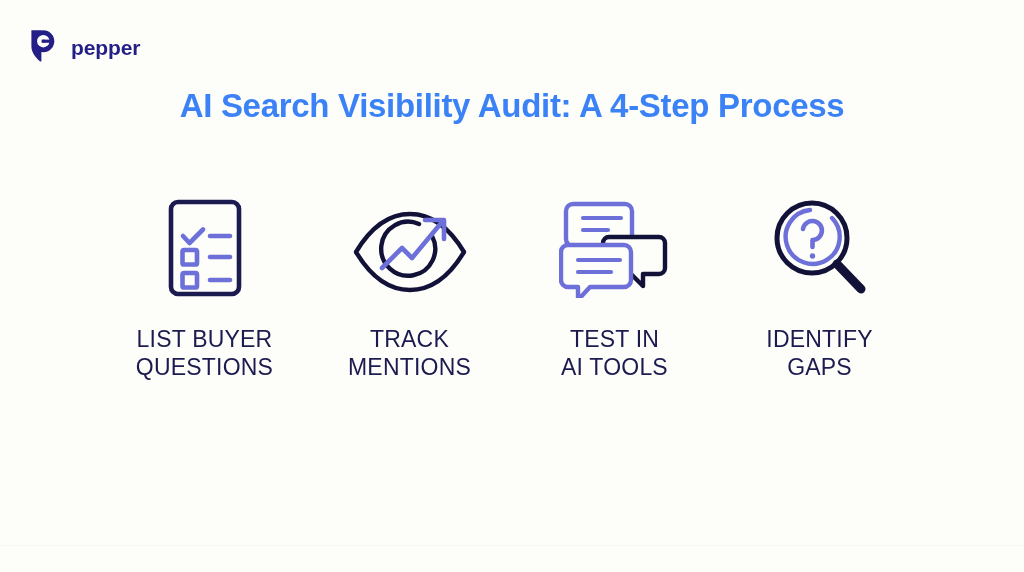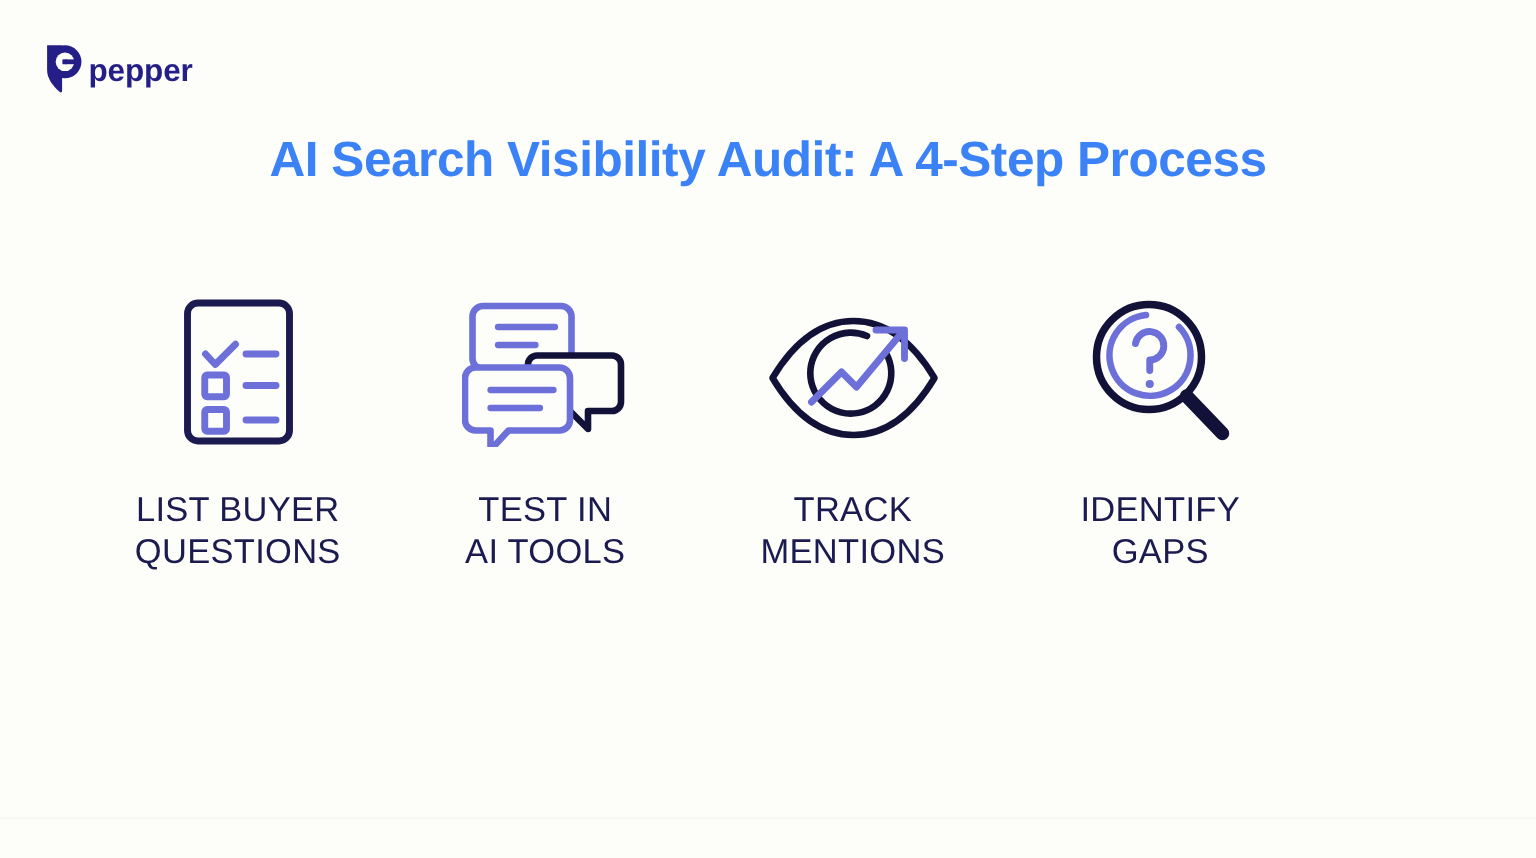--- a/index.html
+++ b/index.html
@@ -38,21 +38,21 @@
     pointer-events: none;
   }
 
   
   .brand {
     position: absolute;
     top: 29px;
     left: 28px;
     display: flex;
     align-items: center;
-    gap: 1px;
+    gap: 13px;
   }
 
   .brand-mark {
     width: 30px;
     height: 34px;
     display: block;
     flex: none;
   }
 
   .brand-name {
@@ -84,21 +84,21 @@
     white-space: nowrap;
   }
 
   
   .steps {
     position: absolute;
     top: 196px;
     left: 56px;
     right: 56px;
     display: flex;
-    justify-content: flex-start;
+    justify-content: center;
     align-items: flex-start;
   }
 
   .step {
     width: 205px;
     display: flex;
     flex-direction: column;
     align-items: center;
   }
 
@@ -156,56 +156,56 @@
           <line x1="53" y1="61" x2="73" y2="61" stroke="#6C70D8" stroke-width="4.6" stroke-linecap="round"></line>
           <line x1="53" y1="84" x2="73" y2="84" stroke="#6C70D8" stroke-width="4.6" stroke-linecap="round"></line>
         </svg>
       </div>
       <div class="step-label">LIST BUYER
 QUESTIONS</div>
     </div>
 
     <div class="step">
       <div class="step-icon">
+        <svg width="120" height="96" viewBox="0 0 120 96" aria-hidden="true">
+
+          <path d="M6 52 C24 22 44 14 60 14 C76 14 96 22 114 52 C96 82 76 90 60 90 C44 90 24 82 6 52 Z" fill="none" stroke="#121239" stroke-width="4.4" stroke-linejoin="round"></path>
+
+          <path d="M82 36 a27 27 0 1 1 -13 -12" fill="none" stroke="#121239" stroke-width="4.4" stroke-linecap="round"></path>
+
+          <path d="M32 68 L52 48 L62 58 L92 22" fill="none" stroke="#6C70D8" stroke-width="4.6" stroke-linecap="round" stroke-linejoin="round"></path>
+
+          <path d="M75 20 L94 20 L94 39" fill="none" stroke="#6C70D8" stroke-width="4.6" stroke-linecap="round" stroke-linejoin="round"></path>
+        </svg>
+      </div>
+      <div class="step-label">TRACK
+MENTIONS</div>
+    </div>
+
+    <div class="step">
+      <div class="step-icon">
         <svg width="112" height="100" viewBox="0 0 112 100" aria-hidden="true">
 
           <path d="M14 6 h52 a7 7 0 0 1 7 7 v28 a7 7 0 0 1 -7 7 h-30 l-10 11 v-11 h-12 a7 7 0 0 1 -7 -7 v-28 a7 7 0 0 1 7 -7 z" fill="#FDFDFA" stroke="#6C70D8" stroke-width="4.4" stroke-linejoin="round"></path>
           <line x1="24" y1="20" x2="62" y2="20" stroke="#6C70D8" stroke-width="4.2" stroke-linecap="round"></line>
           <line x1="24" y1="32" x2="49" y2="32" stroke="#6C70D8" stroke-width="4.2" stroke-linecap="round"></line>
 
           <path d="M50 39 h50 a6 6 0 0 1 6 6 v25 a6 6 0 0 1 -6 6 h-16 v12 l-12 -12 h-22 a6 6 0 0 1 -6 -6 v-25 a6 6 0 0 1 6 -6 z" fill="#FDFDFA" stroke="#121239" stroke-width="4.4" stroke-linejoin="round"></path>
 
           <path d="M9 47 h56 a7 7 0 0 1 7 7 v28 a7 7 0 0 1 -7 7 h-34 l-12 13 v-13 h-10 a7 7 0 0 1 -7 -7 v-28 a7 7 0 0 1 7 -7 z" fill="#FDFDFA" stroke="#6C70D8" stroke-width="4.4" stroke-linejoin="round"></path>
           <line x1="19" y1="62" x2="61" y2="62" stroke="#6C70D8" stroke-width="4.2" stroke-linecap="round"></line>
           <line x1="19" y1="74" x2="52" y2="74" stroke="#6C70D8" stroke-width="4.2" stroke-linecap="round"></line>
         </svg>
       </div>
       <div class="step-label">TEST IN
 AI TOOLS</div>
     </div>
 
     <div class="step">
       <div class="step-icon">
-        <svg width="120" height="96" viewBox="0 0 120 96" aria-hidden="true">
-
-          <path d="M6 52 C24 22 44 14 60 14 C76 14 96 22 114 52 C96 82 76 90 60 90 C44 90 24 82 6 52 Z" fill="none" stroke="#121239" stroke-width="4.4" stroke-linejoin="round"></path>
-
-          <path d="M82 36 a27 27 0 1 1 -13 -12" fill="none" stroke="#121239" stroke-width="4.4" stroke-linecap="round"></path>
-
-          <path d="M32 68 L52 48 L62 58 L92 22" fill="none" stroke="#6C70D8" stroke-width="4.6" stroke-linecap="round" stroke-linejoin="round"></path>
-
-          <path d="M75 20 L94 20 L94 39" fill="none" stroke="#6C70D8" stroke-width="4.6" stroke-linecap="round" stroke-linejoin="round"></path>
-        </svg>
-      </div>
-      <div class="step-label">TRACK
-MENTIONS</div>
-    </div>
-
-    <div class="step">
-      <div class="step-icon">
         <svg width="104" height="104" viewBox="0 0 104 104" aria-hidden="true">
 
           <circle cx="44" cy="42" r="35" fill="none" stroke="#121239" stroke-width="5"></circle>
 
           <line x1="69" y1="68" x2="93" y2="93" stroke="#121239" stroke-width="9" stroke-linecap="round"></line>
 
           <path d="M64 22 a27 27 0 1 1 -22 -8" fill="none" stroke="#6C70D8" stroke-width="4.4" stroke-linecap="round"></path>
 
           <path d="M35 33 a9.5 9.5 0 1 1 9.5 11 v7" fill="none" stroke="#6C70D8" stroke-width="4.6" stroke-linecap="round" stroke-linejoin="round"></path>
           <circle cx="44.5" cy="60" r="2.7" fill="#6C70D8"></circle>

